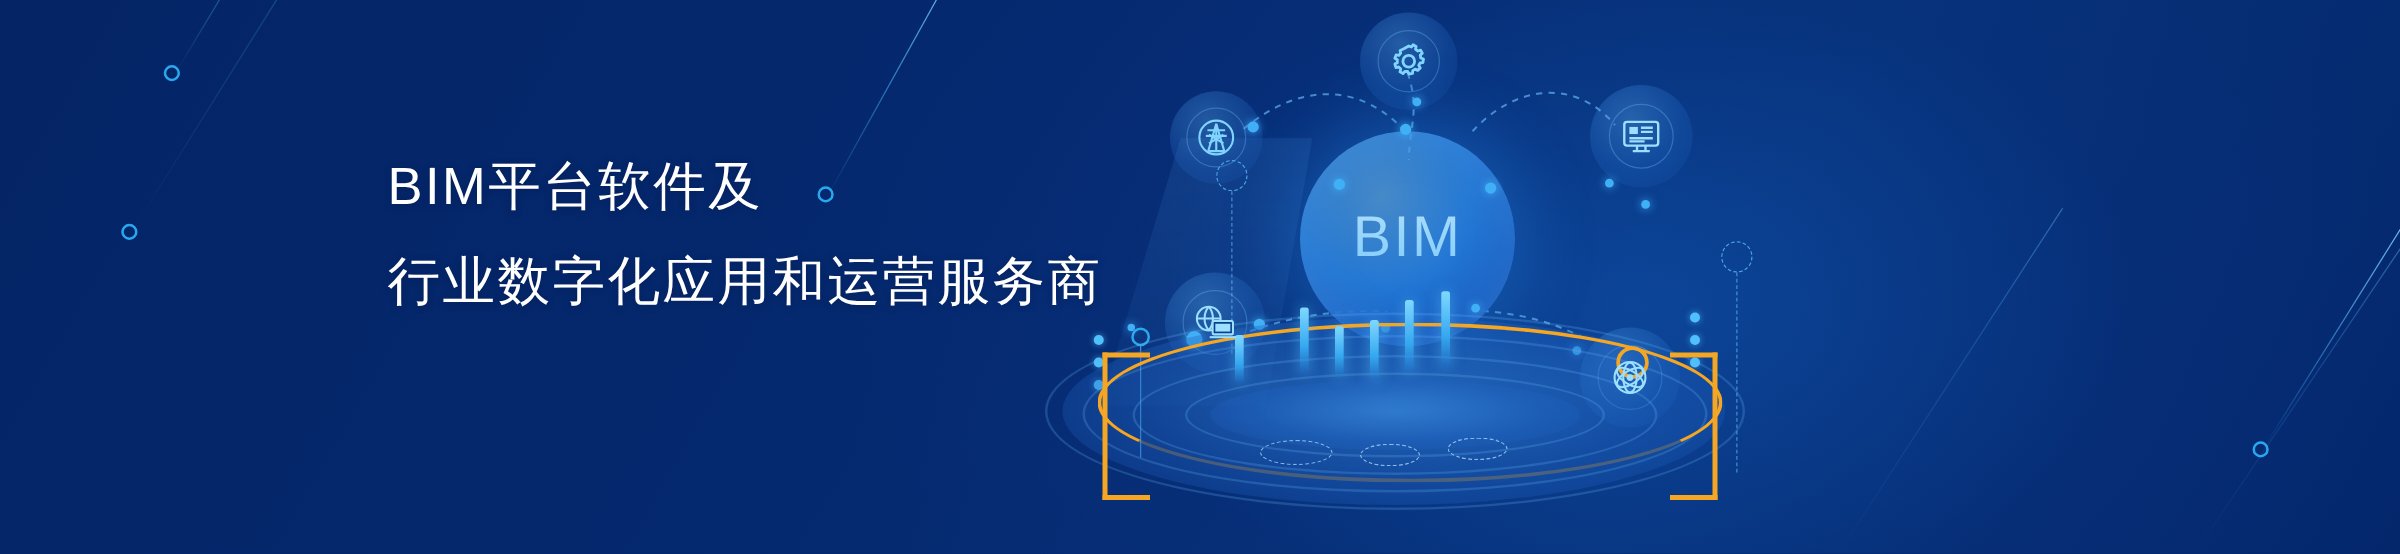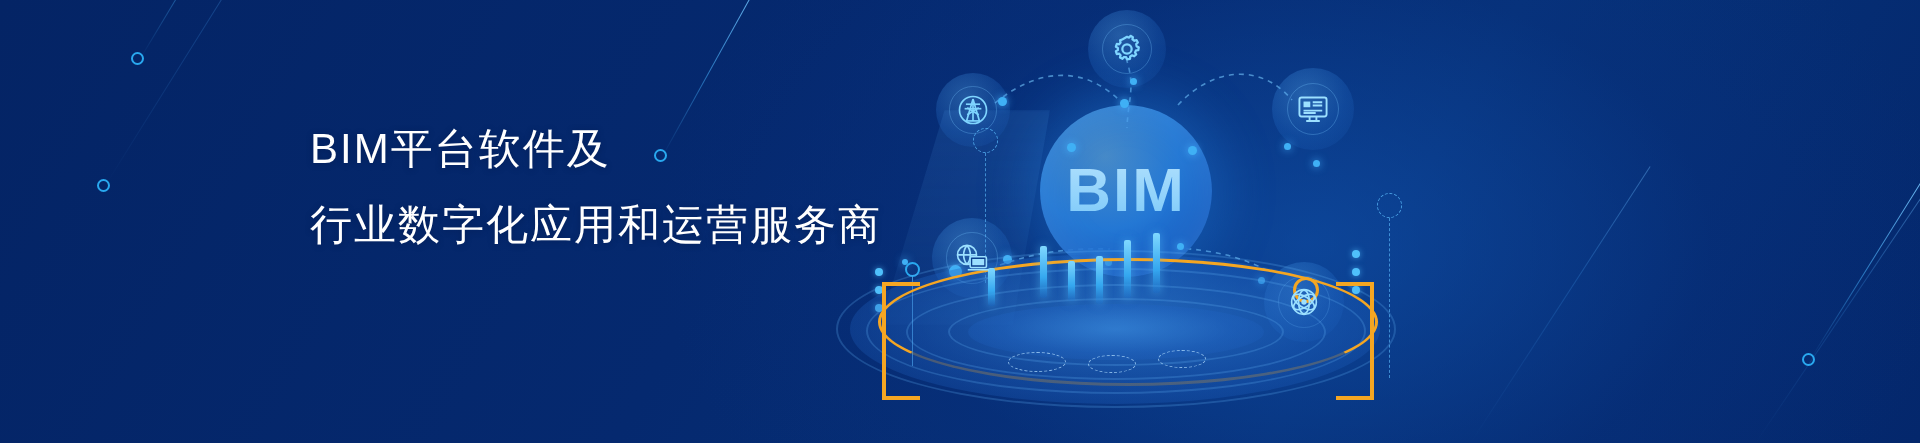--- a/index.html
+++ b/index.html
@@ -72,21 +72,21 @@
     width:172px; height:172px;
     border-radius:50%;
     background:
       radial-gradient(circle at 38% 30%, rgba(120,205,255,0.55) 0%, rgba(40,130,225,0.85) 45%, rgba(24,98,200,0.92) 72%, rgba(20,84,180,0.88) 100%);
     box-shadow:0 0 50px 14px rgba(40,140,235,0.30), inset 0 0 40px rgba(160,220,255,0.18);
   }
   .core-label {
     position:absolute;
     inset:0;
     display:flex; align-items:center; justify-content:center;
-    font-size:62px; letter-spacing:2px; font-weight:700;
+    font-size:46px; letter-spacing:2px; font-weight:400;
     background:linear-gradient(180deg,#d9f1ff 0%, #8fd2fb 55%, #4fb2f2 100%);
     -webkit-background-clip:text; background-clip:text;
     color:transparent;
     -webkit-text-fill-color:transparent;
     text-shadow:none;
     padding-bottom:4px;
   }
 
   
   .bubble {

